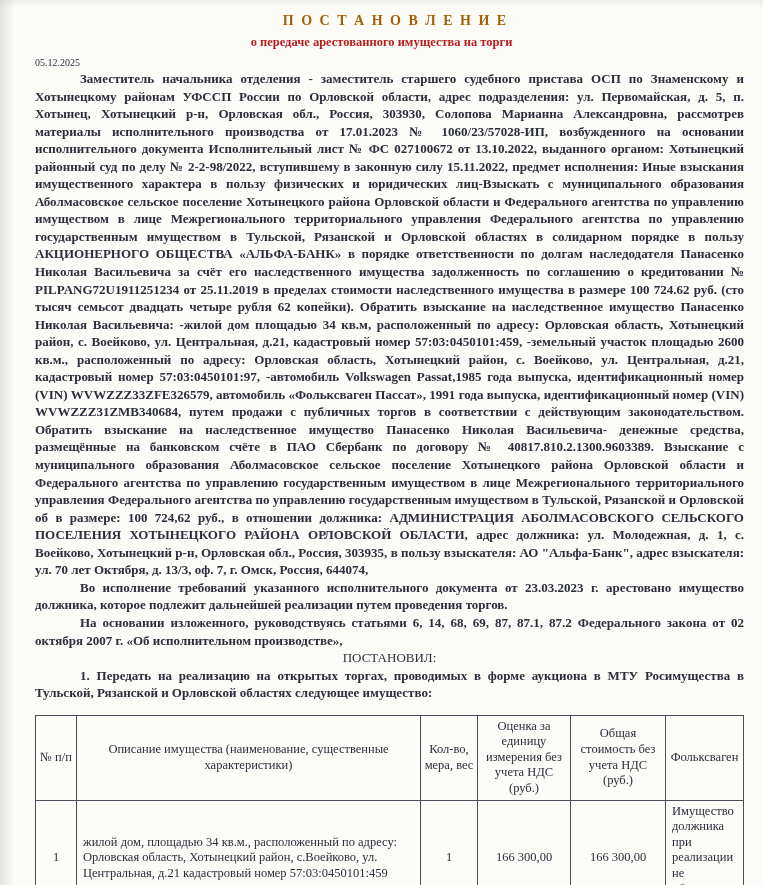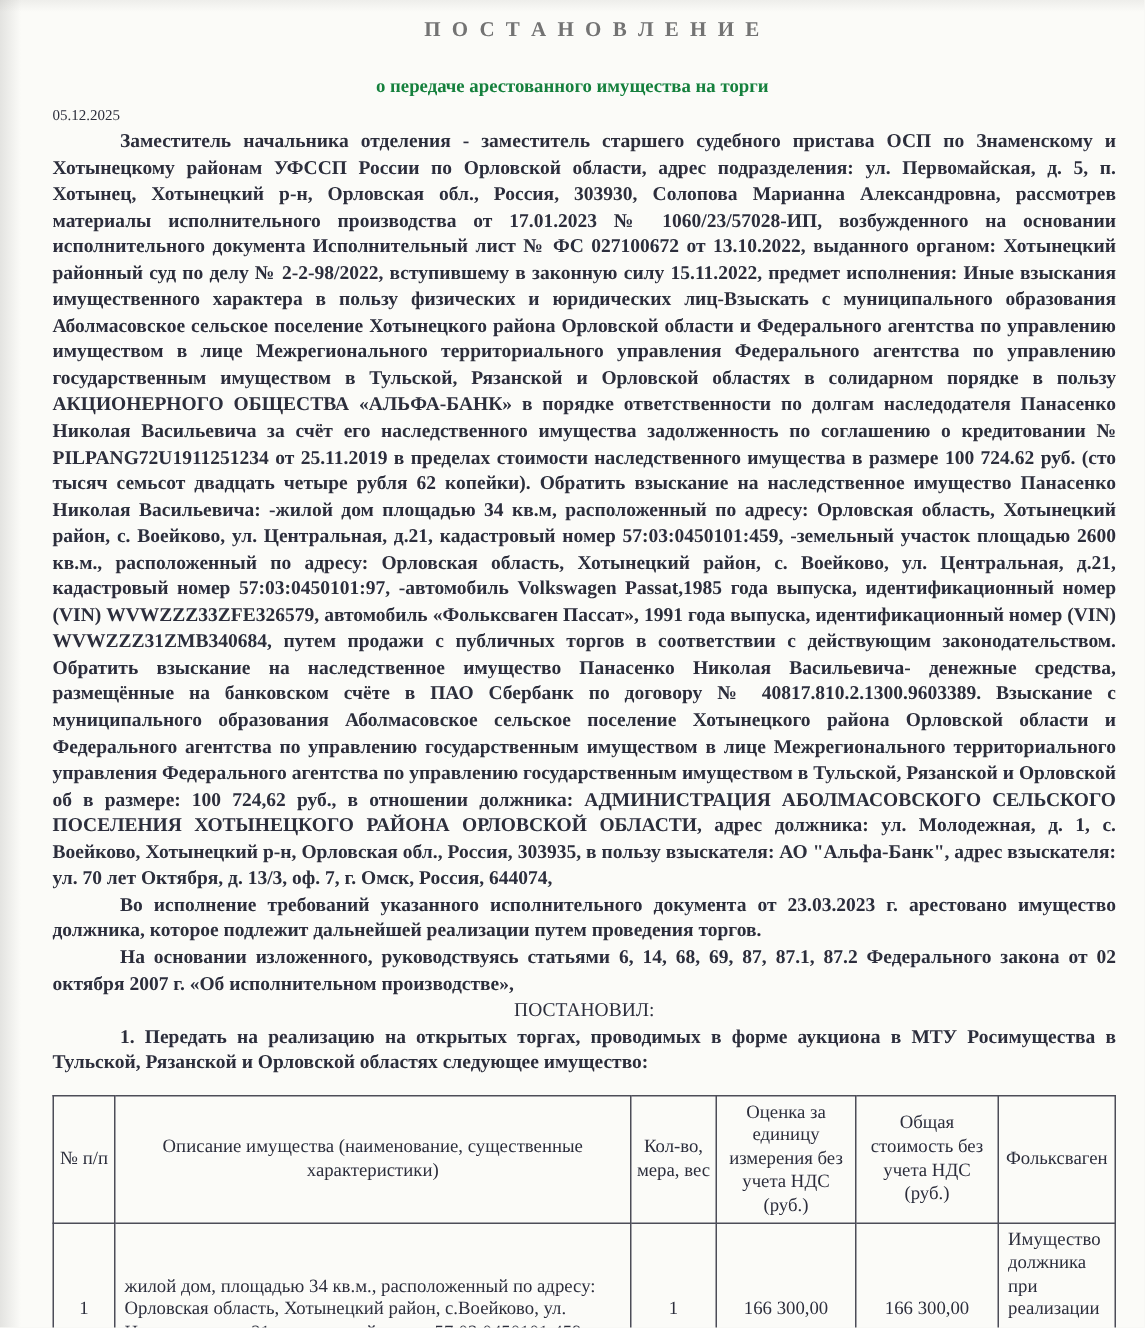--- a/index.html
+++ b/index.html
@@ -27,29 +27,29 @@
   .page::after {
     content: ""; position: absolute; left: 0; top: 0; right: 0; height: 8px;
     background: linear-gradient(to bottom, rgba(120,120,118,0.10), rgba(120,120,118,0));
     pointer-events: none;
   }
   .doc-title {
     text-align: center;
     font-weight: bold;
     font-size: 14px;
     letter-spacing: 2px;
-    color: #737373;
+    color: #a16207;
     padding-left: 28px;
   }
   .doc-subtitle {
     text-align: center;
     font-weight: bold;
     font-size: 12.5px;
-    margin-top: 21px;
-    color: #15803d;
+    margin-top: 6px;
+    color: #b91c1c;
   }
   .doc-date {
     margin: 7px 0 0 35px;
     font-size: 10px;
   }
   .content {
     margin: 2px 19px 0 35px;
     font-size: 13px;
     line-height: 17.55px;
     text-align: justify;

